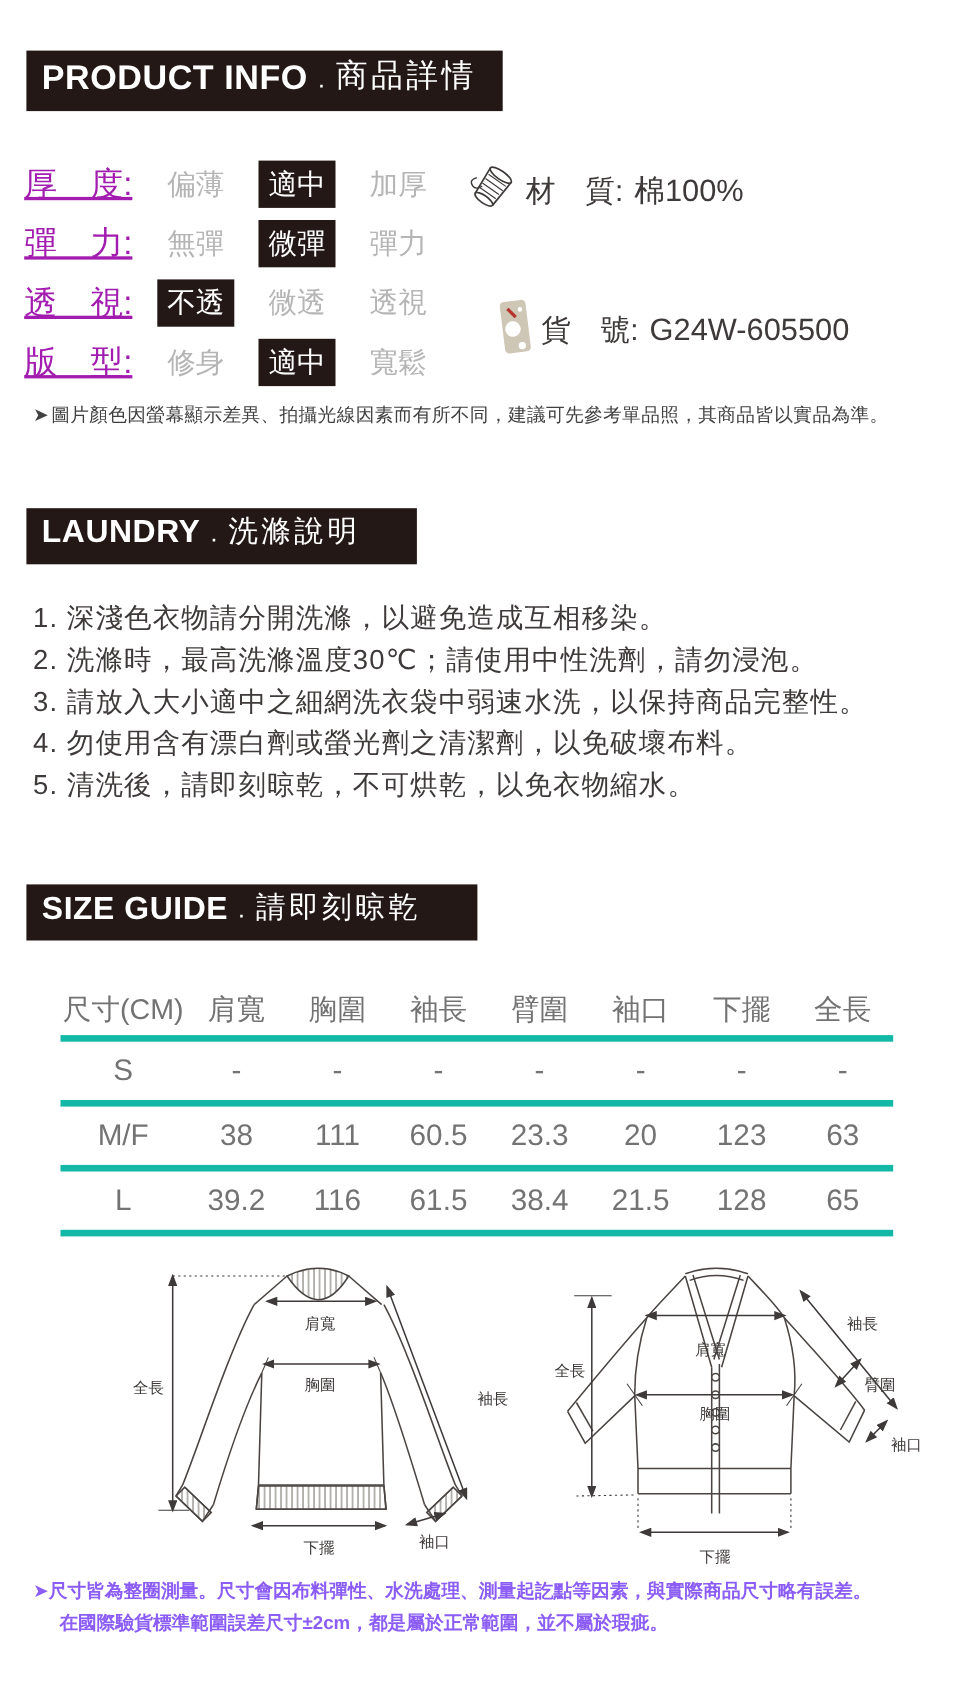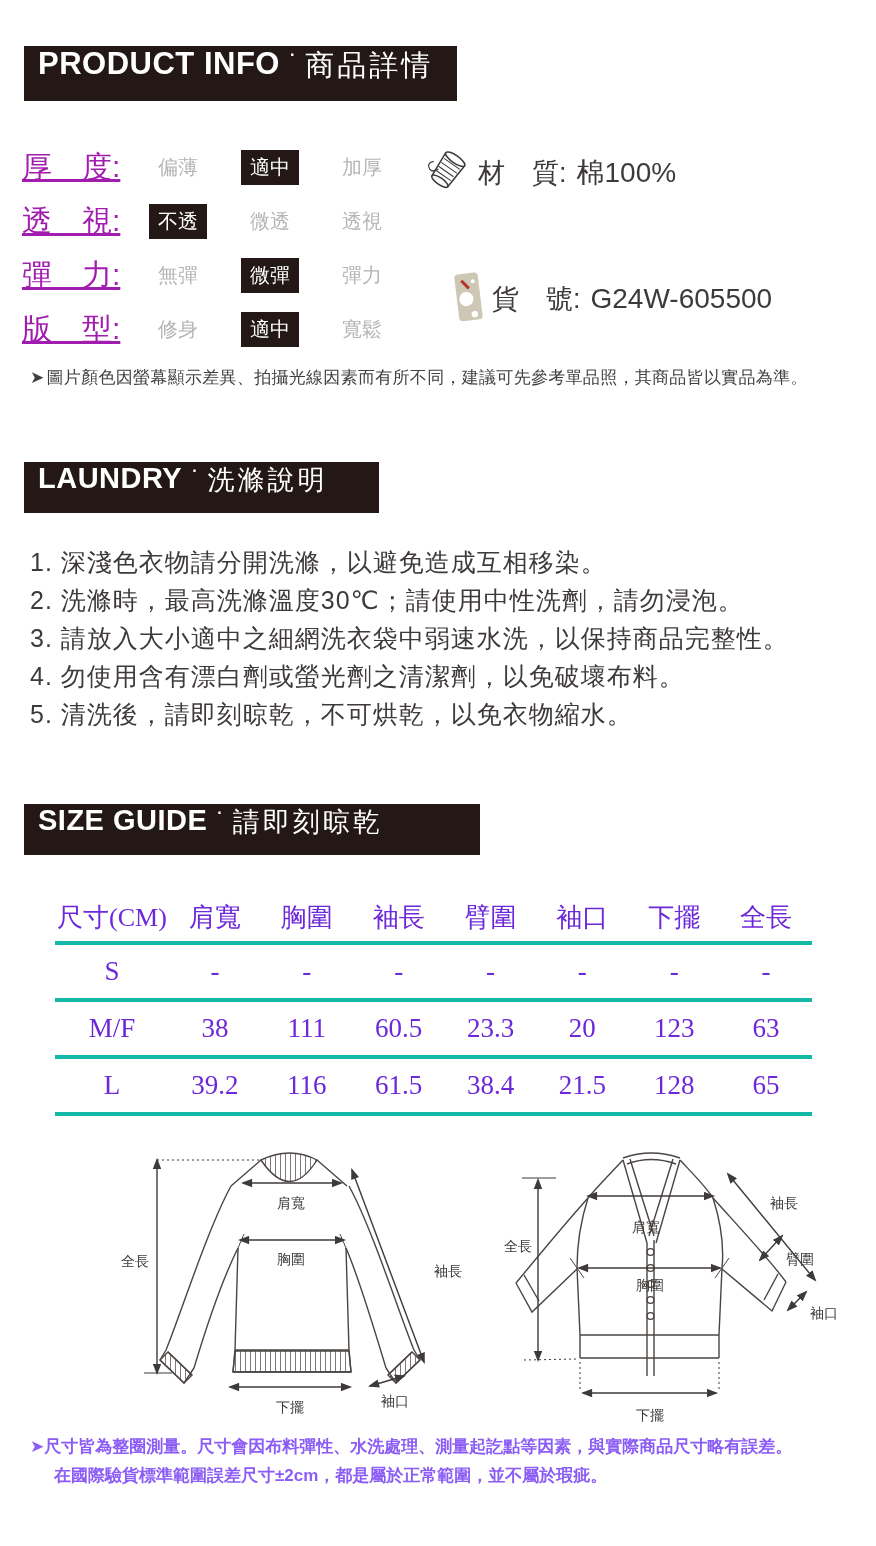--- a/index.html
+++ b/index.html
@@ -1,59 +1,59 @@
 <!DOCTYPE html>
 <html><head>
 <meta charset="utf-8">
 <style>
   html,body{margin:0;padding:0;background:#fff;}
   .page{position:relative;width:876px;height:1546px;background:#ffffff;overflow:hidden;
         font-family:"Liberation Sans","DejaVu Sans",sans-serif;color:#3e3a39;}
 
   
-  .hdr{position:absolute;background:#231815;color:#fff;display:flex;align-items:flex-start;
-       padding:0 14px;box-sizing:border-box;}
+  .hdr{position:absolute;background:#231815;color:#fff;display:flex;align-items:flex-end;
+       padding:12px 14px;box-sizing:border-box;}
   .hdr .en{font-weight:bold;letter-spacing:.5px;}
   .hdr .sep{margin:0 10px;font-weight:bold;}
   .hdr .zh{font-weight:400;letter-spacing:3px;}
   #hdr-product{left:24px;top:46px;width:433px;height:55px;}
   #hdr-product .en{font-size:31px;} #hdr-product .zh{font-size:29px;}
   #hdr-laundry{left:24px;top:462px;width:355px;height:51px;}
   #hdr-laundry .en{font-size:29px;} #hdr-laundry .zh{font-size:27px;}
-  #hdr-size{left:24px;top:804px;width:456px;height:51px;}
+  #hdr-size{left:24px;top:804px;width:410px;height:51px;}
   #hdr-size .en{font-size:29px;} #hdr-size .zh{font-size:27px;}
 
   
   .attrs{position:absolute;left:22px;top:140px;width:400px;}
   .attr-row{display:flex;align-items:center;height:54px;}
   .attr-label{width:102px;font-size:30px;color:#a21caf;flex:none;text-decoration:underline;}
   .attr-opts{display:flex;margin-left:8px;}
   .attr-opt{width:92px;text-align:center;flex:none;}
-  .attr-opt .t{font-size:20px;color:#b5b5b6;display:inline-block;padding:4px 9px;}
+  .attr-opt .t{font-size:26px;color:#b5b5b6;display:inline-block;padding:4px 9px;}
   .attr-opt.sel .t{background:#231815;color:#ffffff;}
 
   
   .mat-row{position:absolute;left:424px;top:147px;display:flex;align-items:center;}
   .no-row{position:absolute;left:452px;top:268px;display:flex;align-items:center;}
   .mi-icon{flex:none;margin-right:8px;}
   .mi-label{font-size:27px;color:#3e3a39;margin-right:10px;}
   .mi-value{font-size:28px;color:#3e3a39;}
 
   .photo-note{position:absolute;left:30px;top:366px;width:820px;font-size:17px;
               color:#404040;letter-spacing:.3px;}
   .photo-note .arr{margin-right:2px;}
 
   
   .laundry{position:absolute;left:30px;top:543px;width:830px;}
   .laundry .li{font-size:25px;line-height:38px;letter-spacing:1px;color:#3e3a39;}
 
   
   .stable{position:absolute;left:55px;top:893px;width:757px;}
-  .st-row{display:flex;align-items:center;height:53px;border-bottom:4px solid #14b8a6;
-          font-size:27px;color:#6d28d9;font-family:Liberation Serif, serif;}
+  .st-row{display:flex;align-items:center;height:53px;border-bottom:6px solid #14b8a6;
+          font-size:27px;color:#737373;}
   .st-row.head{height:48px;font-size:26px;}
   .st-c0{width:114px;text-align:center;flex:none;}
   .st-c{flex:1;text-align:center;}
 
   
   .diagram{position:absolute;}
   #diag-sweater{left:88px;top:1148px;}
   #diag-cardigan{left:478px;top:1148px;}
   .diagram text{font-size:14px;fill:#3e3a39;}
 
@@ -76,33 +76,33 @@
   <div class="attrs">
       <div class="attr-row">
         <span class="attr-label">厚　度:</span>
         <div class="attr-opts">
           <span class="attr-opt"><span class="t">偏薄</span></span>
           <span class="attr-opt sel"><span class="t">適中</span></span>
           <span class="attr-opt"><span class="t">加厚</span></span>
         </div>
       </div>
       <div class="attr-row">
+        <span class="attr-label">彈　力:</span>
+        <div class="attr-opts">
+          <span class="attr-opt"><span class="t">無彈</span></span>
+          <span class="attr-opt sel"><span class="t">微彈</span></span>
+          <span class="attr-opt"><span class="t">彈力</span></span>
+        </div>
+      </div>
+      <div class="attr-row">
         <span class="attr-label">透　視:</span>
         <div class="attr-opts">
           <span class="attr-opt sel"><span class="t">不透</span></span>
           <span class="attr-opt"><span class="t">微透</span></span>
           <span class="attr-opt"><span class="t">透視</span></span>
-        </div>
-      </div>
-      <div class="attr-row">
-        <span class="attr-label">彈　力:</span>
-        <div class="attr-opts">
-          <span class="attr-opt"><span class="t">無彈</span></span>
-          <span class="attr-opt sel"><span class="t">微彈</span></span>
-          <span class="attr-opt"><span class="t">彈力</span></span>
         </div>
       </div>
       <div class="attr-row">
         <span class="attr-label">版　型:</span>
         <div class="attr-opts">
           <span class="attr-opt"><span class="t">修身</span></span>
           <span class="attr-opt sel"><span class="t">適中</span></span>
           <span class="attr-opt"><span class="t">寬鬆</span></span>
         </div>
       </div>

